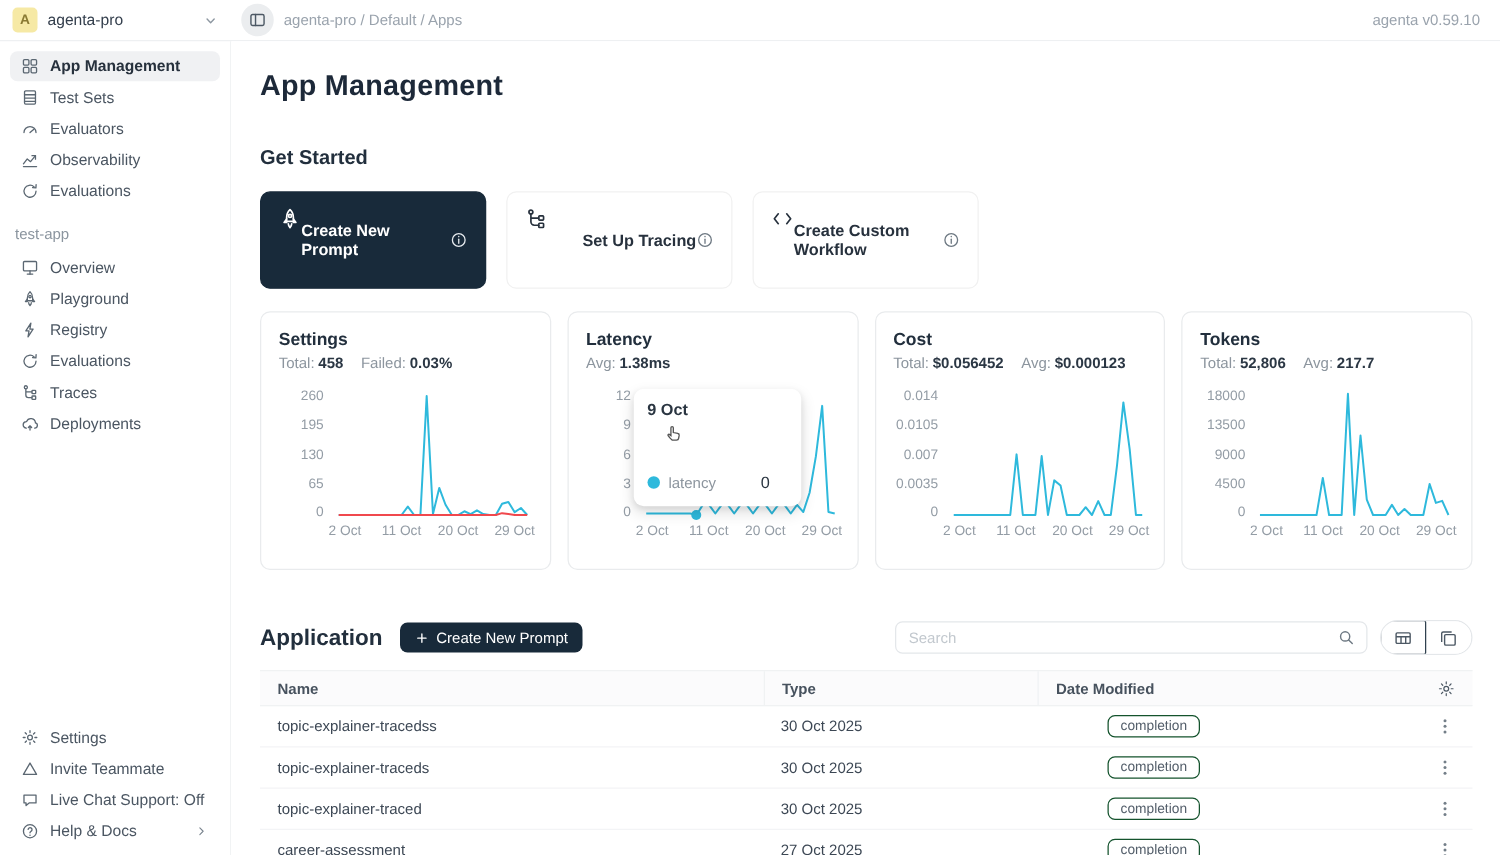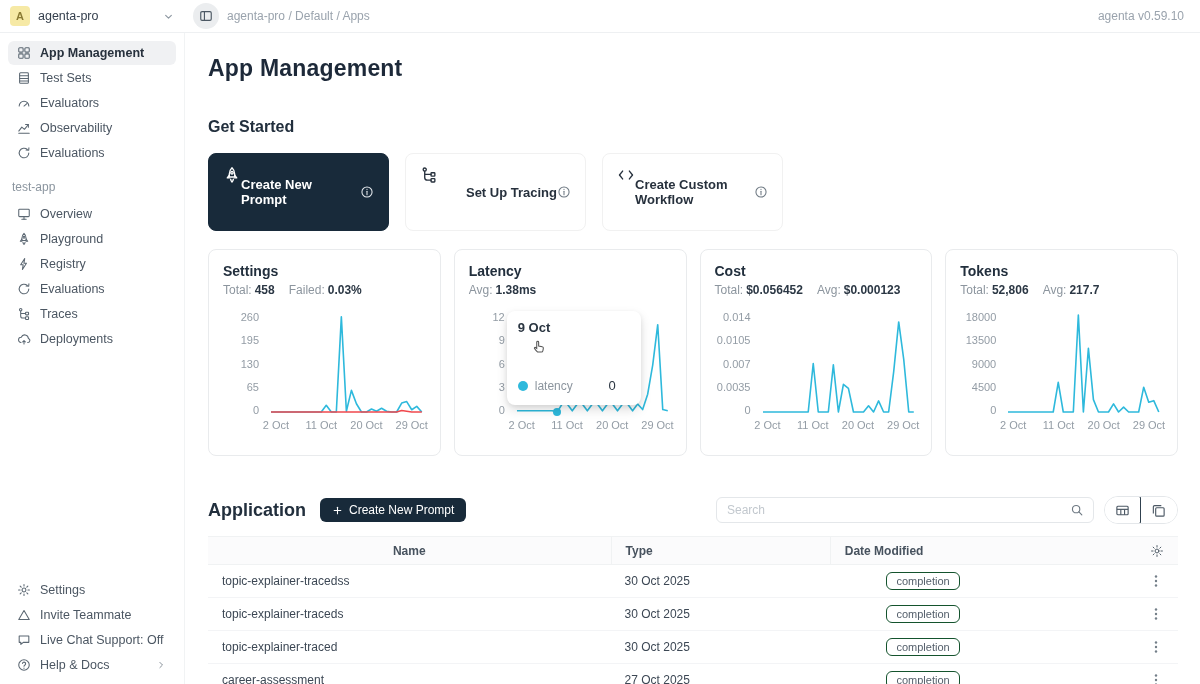--- a/index.html
+++ b/index.html
@@ -87,21 +87,21 @@
   .search-box input::placeholder { color:#c2c8ce; }
   .search-ic { width:14px; height:14px; color:#6d7882; margin:0 9px; }
   .seg { display:flex; border:1px solid #e4e7ea; border-radius:14px; height:28px; overflow:hidden; }
   .seg-btn { width:37px; display:flex; align-items:center; justify-content:center; color:#4c5864; background:#fff; }
   .seg-btn .ic { width:15px; height:15px; }
   .seg-btn.active { border:1.5px solid #30414f; border-radius:2px; margin:-1px; background:#fff; z-index:1; }
 
   
   .table { margin-top:12px; }
   .t-head { display:flex; background:#fbfbfc; border-top:1px solid #f0f2f3; border-bottom:1px solid #f0f2f3; height:29px; align-items:center; }
-  .t-head .cell { font-size:12px; font-weight:600; color:#47525e;text-align:center; }
+  .t-head .cell { font-size:12px; font-weight:600; color:#47525e; }
   .cell { padding:0 14px; }
   .col-name { width:41.5%; }
   .col-date { width:27%; border-left:1px solid #f0f2f3; height:100%; display:flex; align-items:center; }
   .col-type { width:22.6%; border-left:1px solid #f0f2f3; height:100%; display:flex; align-items:center; }
   .col-act  { width:8.9%; display:flex; justify-content:flex-end; align-items:center; height:100%; }
   .t-row { display:flex; align-items:center; height:33px; border-bottom:1px solid #f3f4f6; }
   .t-row .cell { font-size:12px; color:#3c4754; }
   .t-row .col-date, .t-row .col-type { border-left:none; }
   .badge { display:inline-block; font-size:11px; color:#535e6a; border:1px solid #14532d; border-radius:6px;
     padding:2px 9px; background:#fff; }

